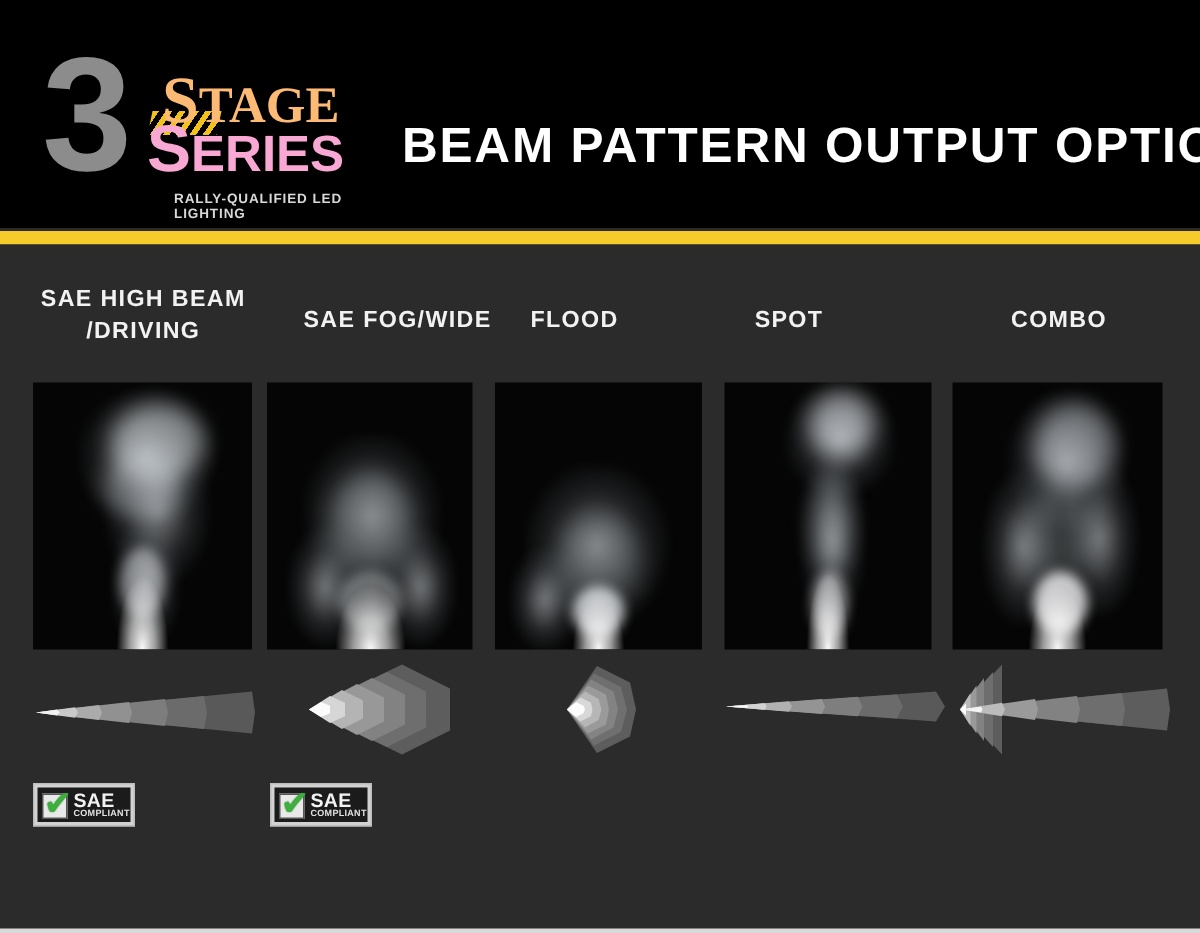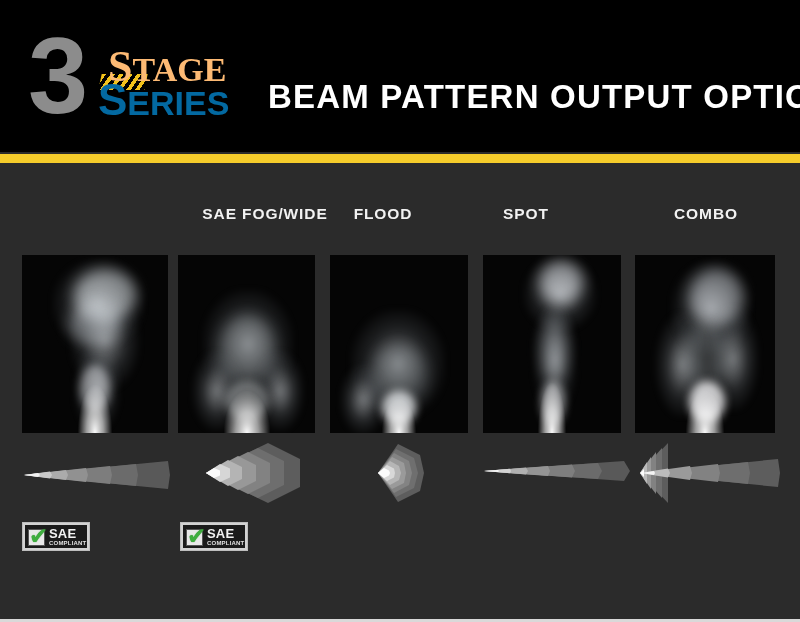--- a/index.html
+++ b/index.html
@@ -28,21 +28,21 @@
   }
   .logo-stage{
     position:absolute;left:80px;top:22px;
     color:#fdba74;font-weight:bold;font-size:34px;
     letter-spacing:0px;line-height:34px;
     font-family:Liberation Serif, serif;
   }
   .logo-stage .cap{font-size:44px;}
   .logo-series{
     position:absolute;left:70px;top:55px;
-    color:#0369a1;font-weight:bold;font-size:34px;
+    color:#f9a8d4;font-weight:bold;font-size:34px;
     letter-spacing:0px;line-height:34px;
     font-family:"Liberation Sans", sans-serif;
   }
   .logo-series .cap{font-size:44px;}
   .logo-stripes{
     position:absolute;left:72px;top:46px;width:46px;height:16px;
     background:repeating-linear-gradient(115deg,#f2c21a 0px,#f2c21a 4px,#000 4px,#000 8px);
     transform:skewX(-12deg);
   }
   .logo-tag{
@@ -153,31 +153,34 @@
 
 <div id="page">
 
   <div id="header">
 
     <div id="logo">
       <div class="logo-3">3</div>
       <div class="logo-stripes"></div>
       <div class="logo-stage"><span class="cap">S</span><span>TAGE</span></div>
       <div class="logo-series"><span class="cap">S</span><span>ERIES</span></div>
+      <div class="logo-tag">RALLY-QUALIFIED LED LIGHTING</div>
     </div>
 
     <div id="header-title">BEAM PATTERN OUTPUT OPTIONS</div>
   </div>
 
   <div id="yellow-rule"></div>
 
   <div id="content">
 
     <div class="col">
       <div class="col-label" style="left:18px;top:26px;width:155px;">
+        <div>SAE HIGH BEAM</div>
+        <div>/DRIVING</div>
       </div>
 
       <div class="photo" style="left:22px;top:92px;width:146px;height:178px;">
         <div class="glowwrap">
           <div class="tree" style="left:30px;top:4px;width:92px;height:90px;"></div>
           <div class="tree" style="left:48px;top:36px;width:70px;height:100px;"></div>
           <div class="tree" style="left:52px;top:92px;width:46px;height:86px;"></div>
           <div class="g" style="left:52px;top:14px;width:62px;height:52px;background:rgba(230,235,240,0.5);"></div>
           <div class="g" style="left:46px;top:48px;width:52px;height:42px;background:rgba(220,226,232,0.34);"></div>
           <div class="hot" style="left:58px;top:110px;width:30px;height:46px;background:rgba(240,244,248,0.42);"></div>

